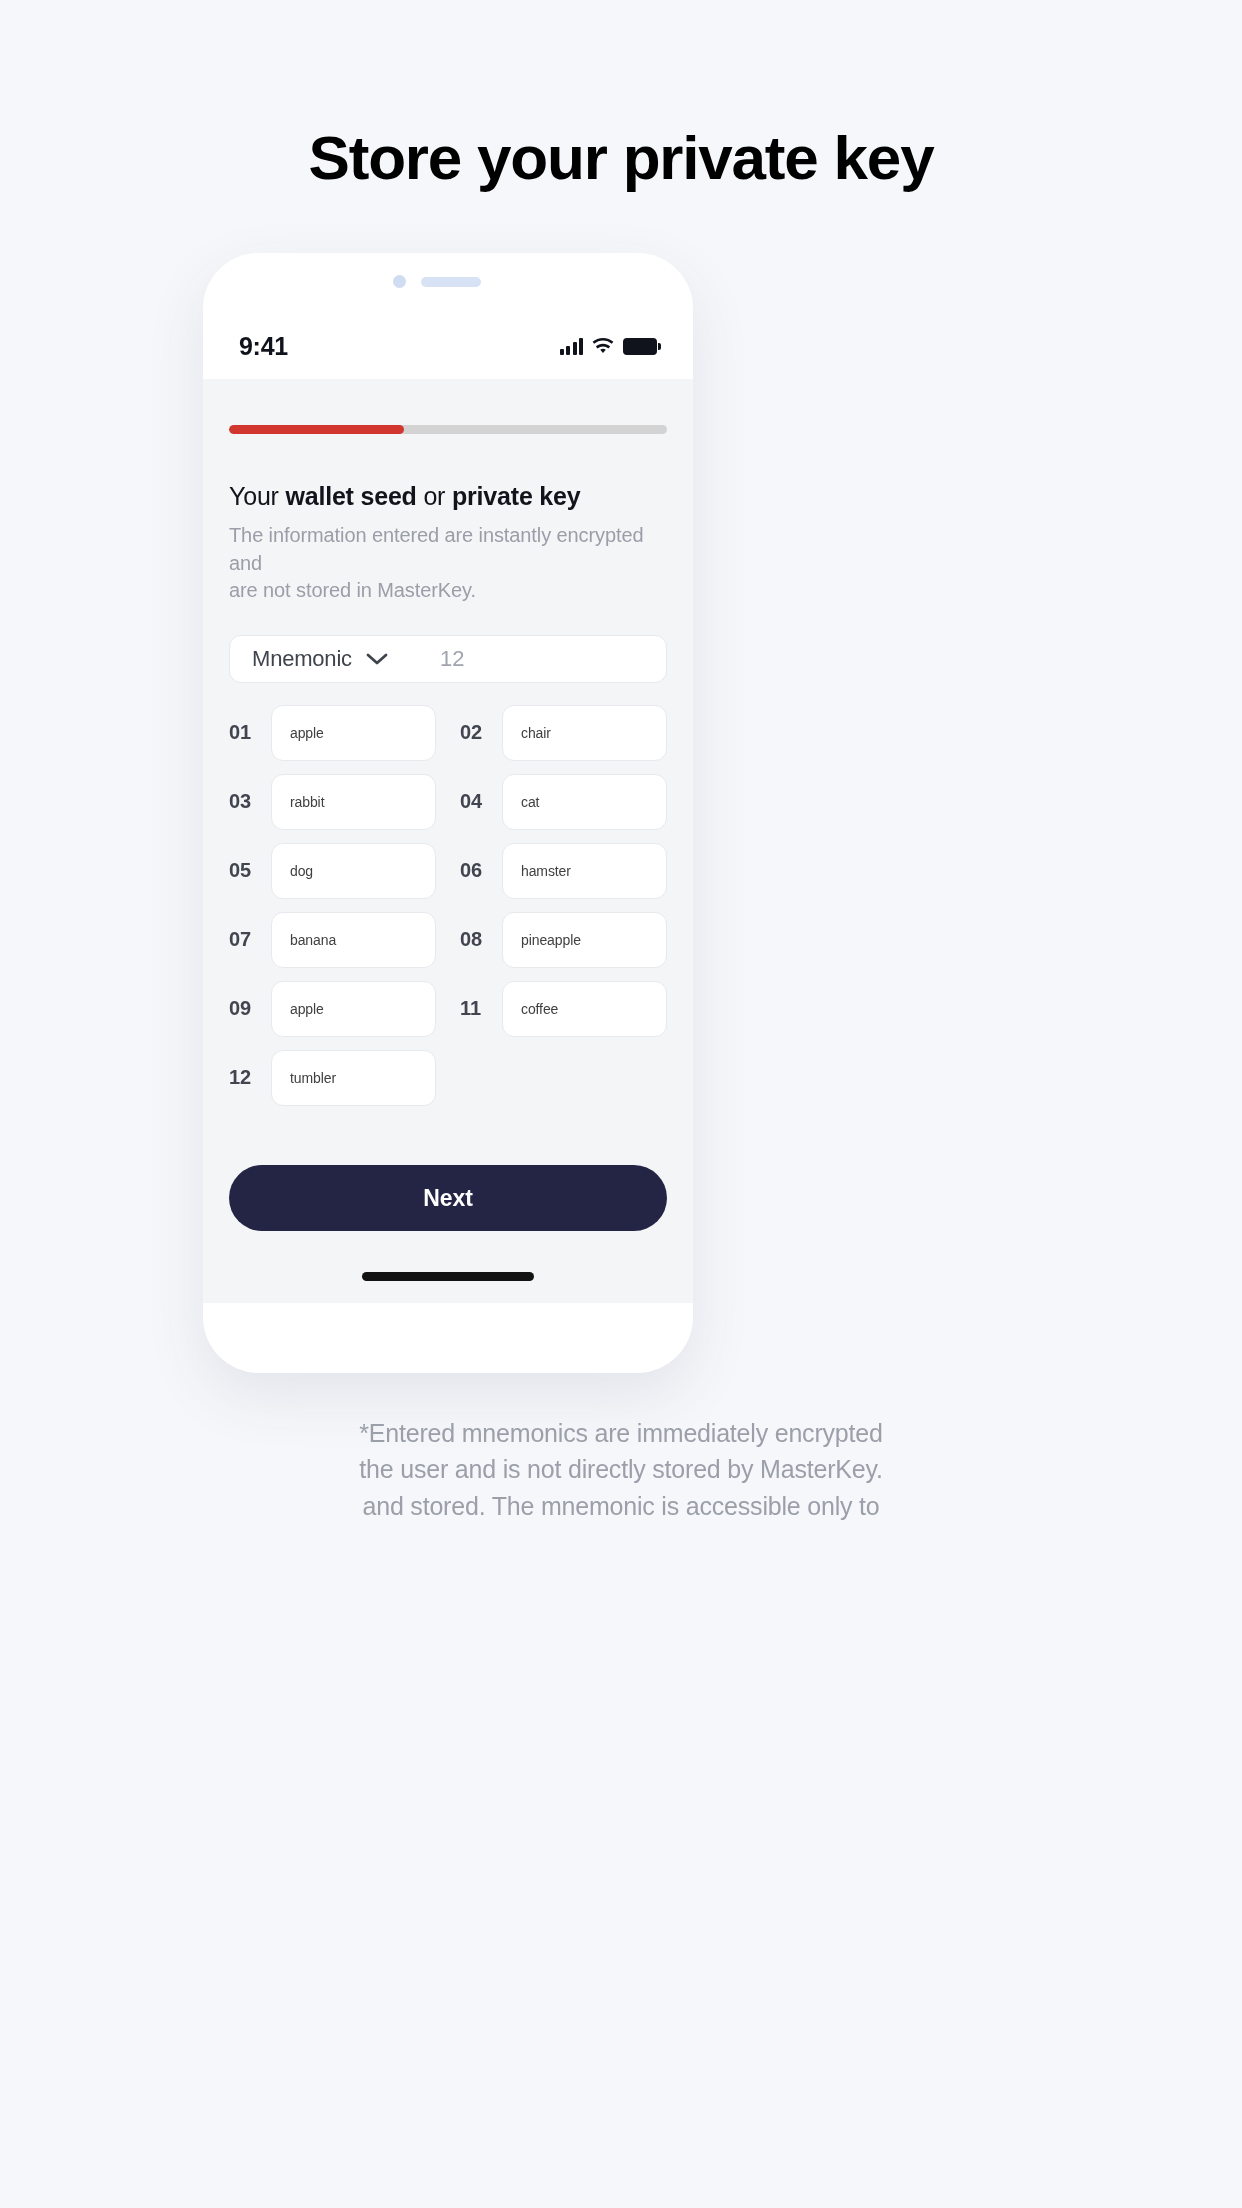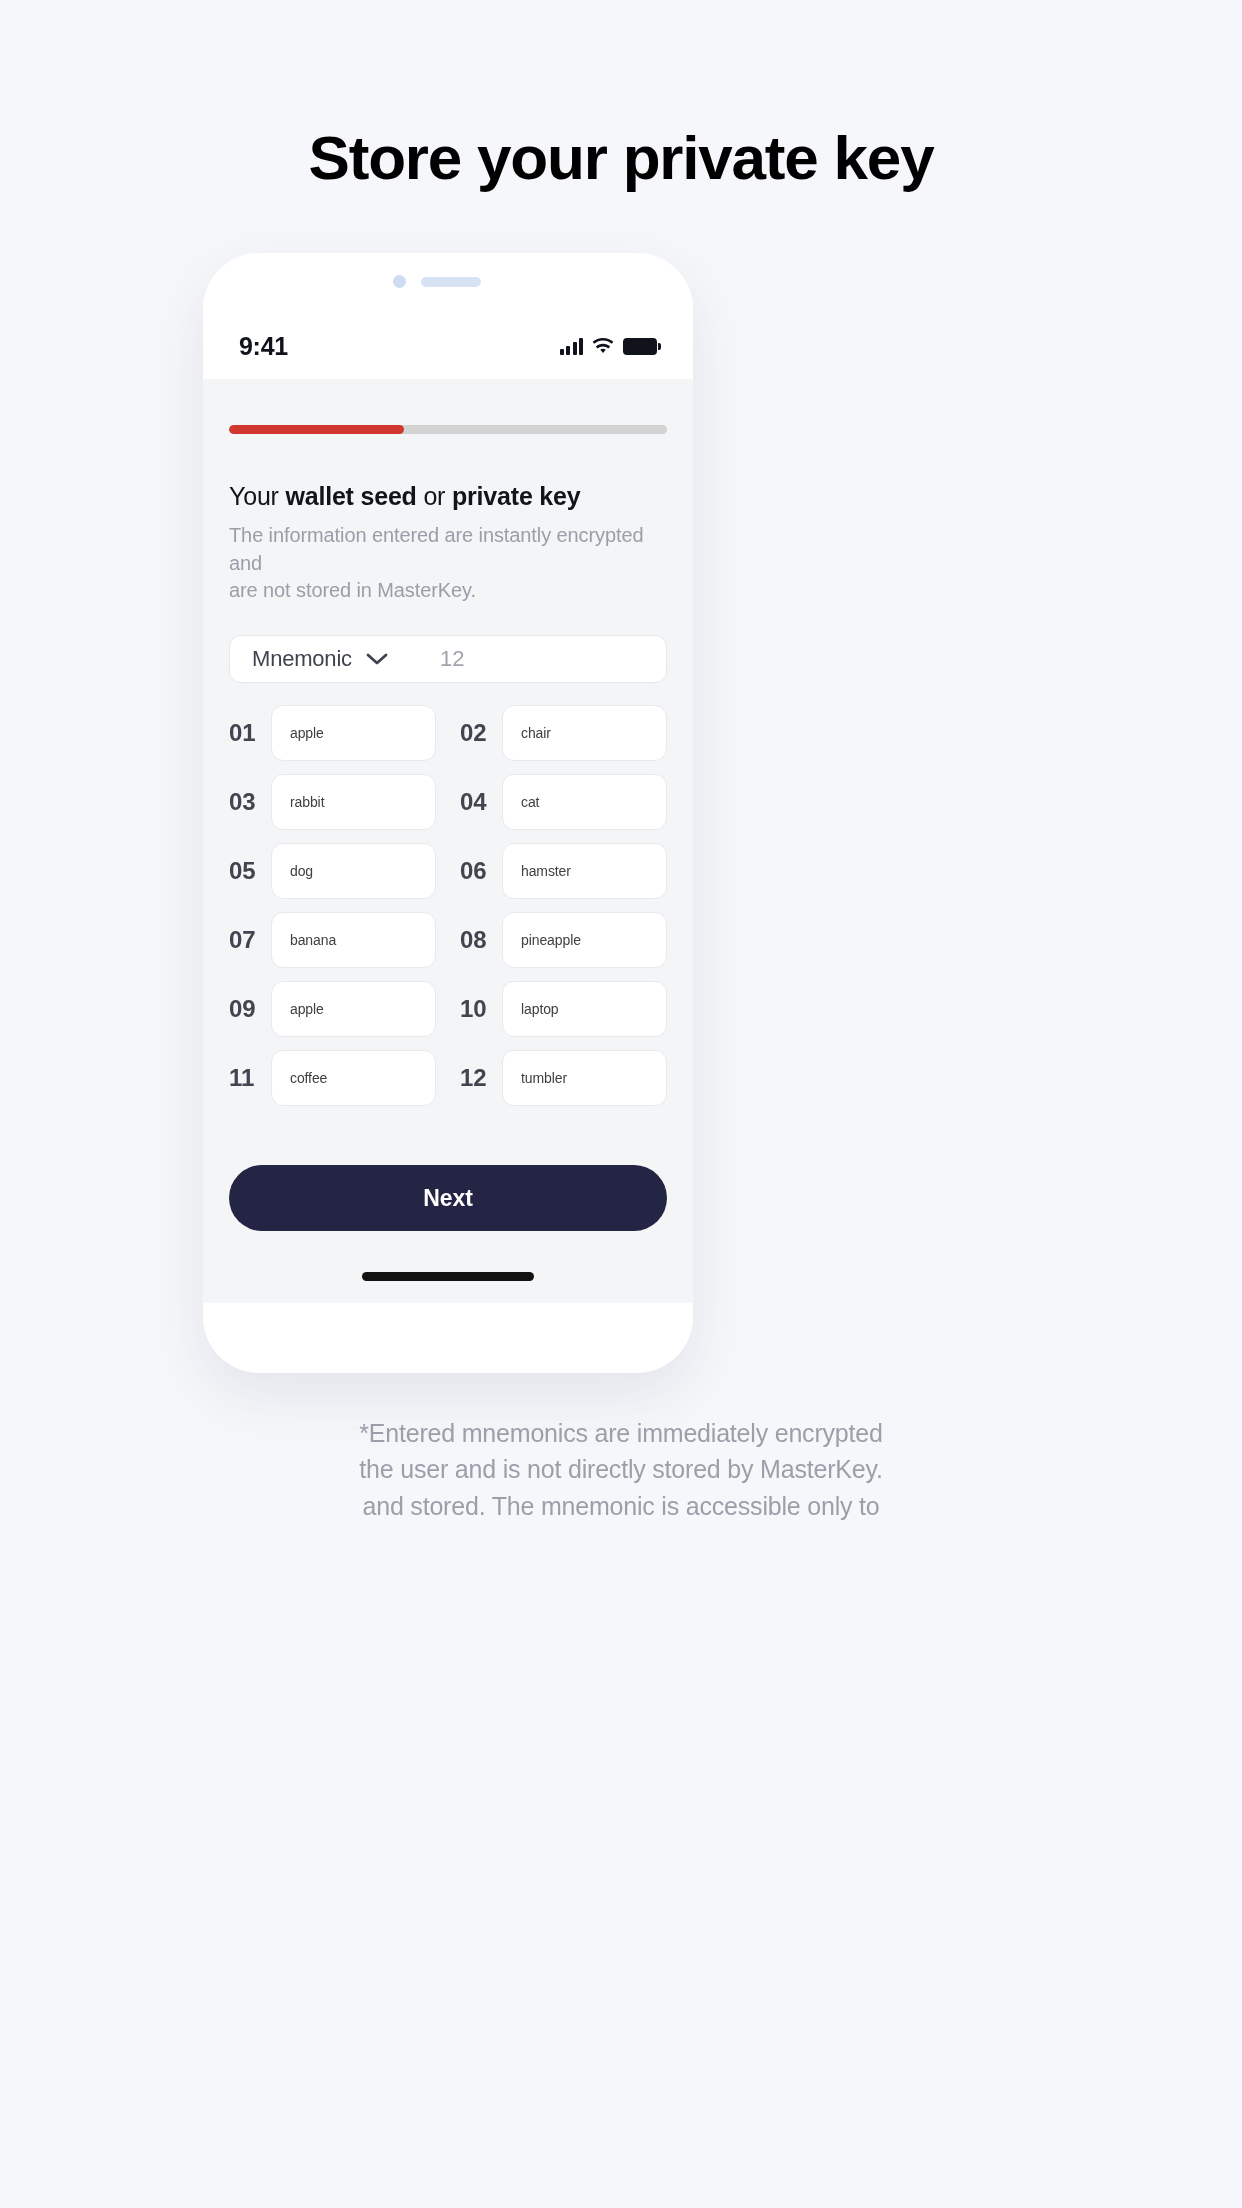--- a/index.html
+++ b/index.html
@@ -214,21 +214,21 @@
     column-gap: 24px;
     row-gap: 13px;
   }
   .word-cell {
     display: flex;
     align-items: center;
     gap: 12px;
   }
   .word-idx {
     width: 30px;
-    font-size: 24px;
+    font-size: 20px;
     font-weight: bold;
     color: #41454f;
     text-align: left;
     flex: none;
   }
   .word-input {
     flex: 1;
     height: 56px;
     background: #ffffff;
     border: 1px solid #e7e9ed;
@@ -373,24 +373,20 @@
           </div>
           <div class="word-cell">
             <div class="word-idx">08</div>
             <div class="word-input">pineapple</div>
           </div>
           <div class="word-cell">
             <div class="word-idx">09</div>
             <div class="word-input">apple</div>
           </div>
           <div class="word-cell">
-            <div class="word-idx">10</div>
-            <div class="word-input">laptop</div>
-          </div>
-          <div class="word-cell">
             <div class="word-idx">11</div>
             <div class="word-input">coffee</div>
           </div>
           <div class="word-cell">
             <div class="word-idx">12</div>
             <div class="word-input">tumbler</div>
           </div>
         </div>
 
       <div class="next-btn">Next</div>

